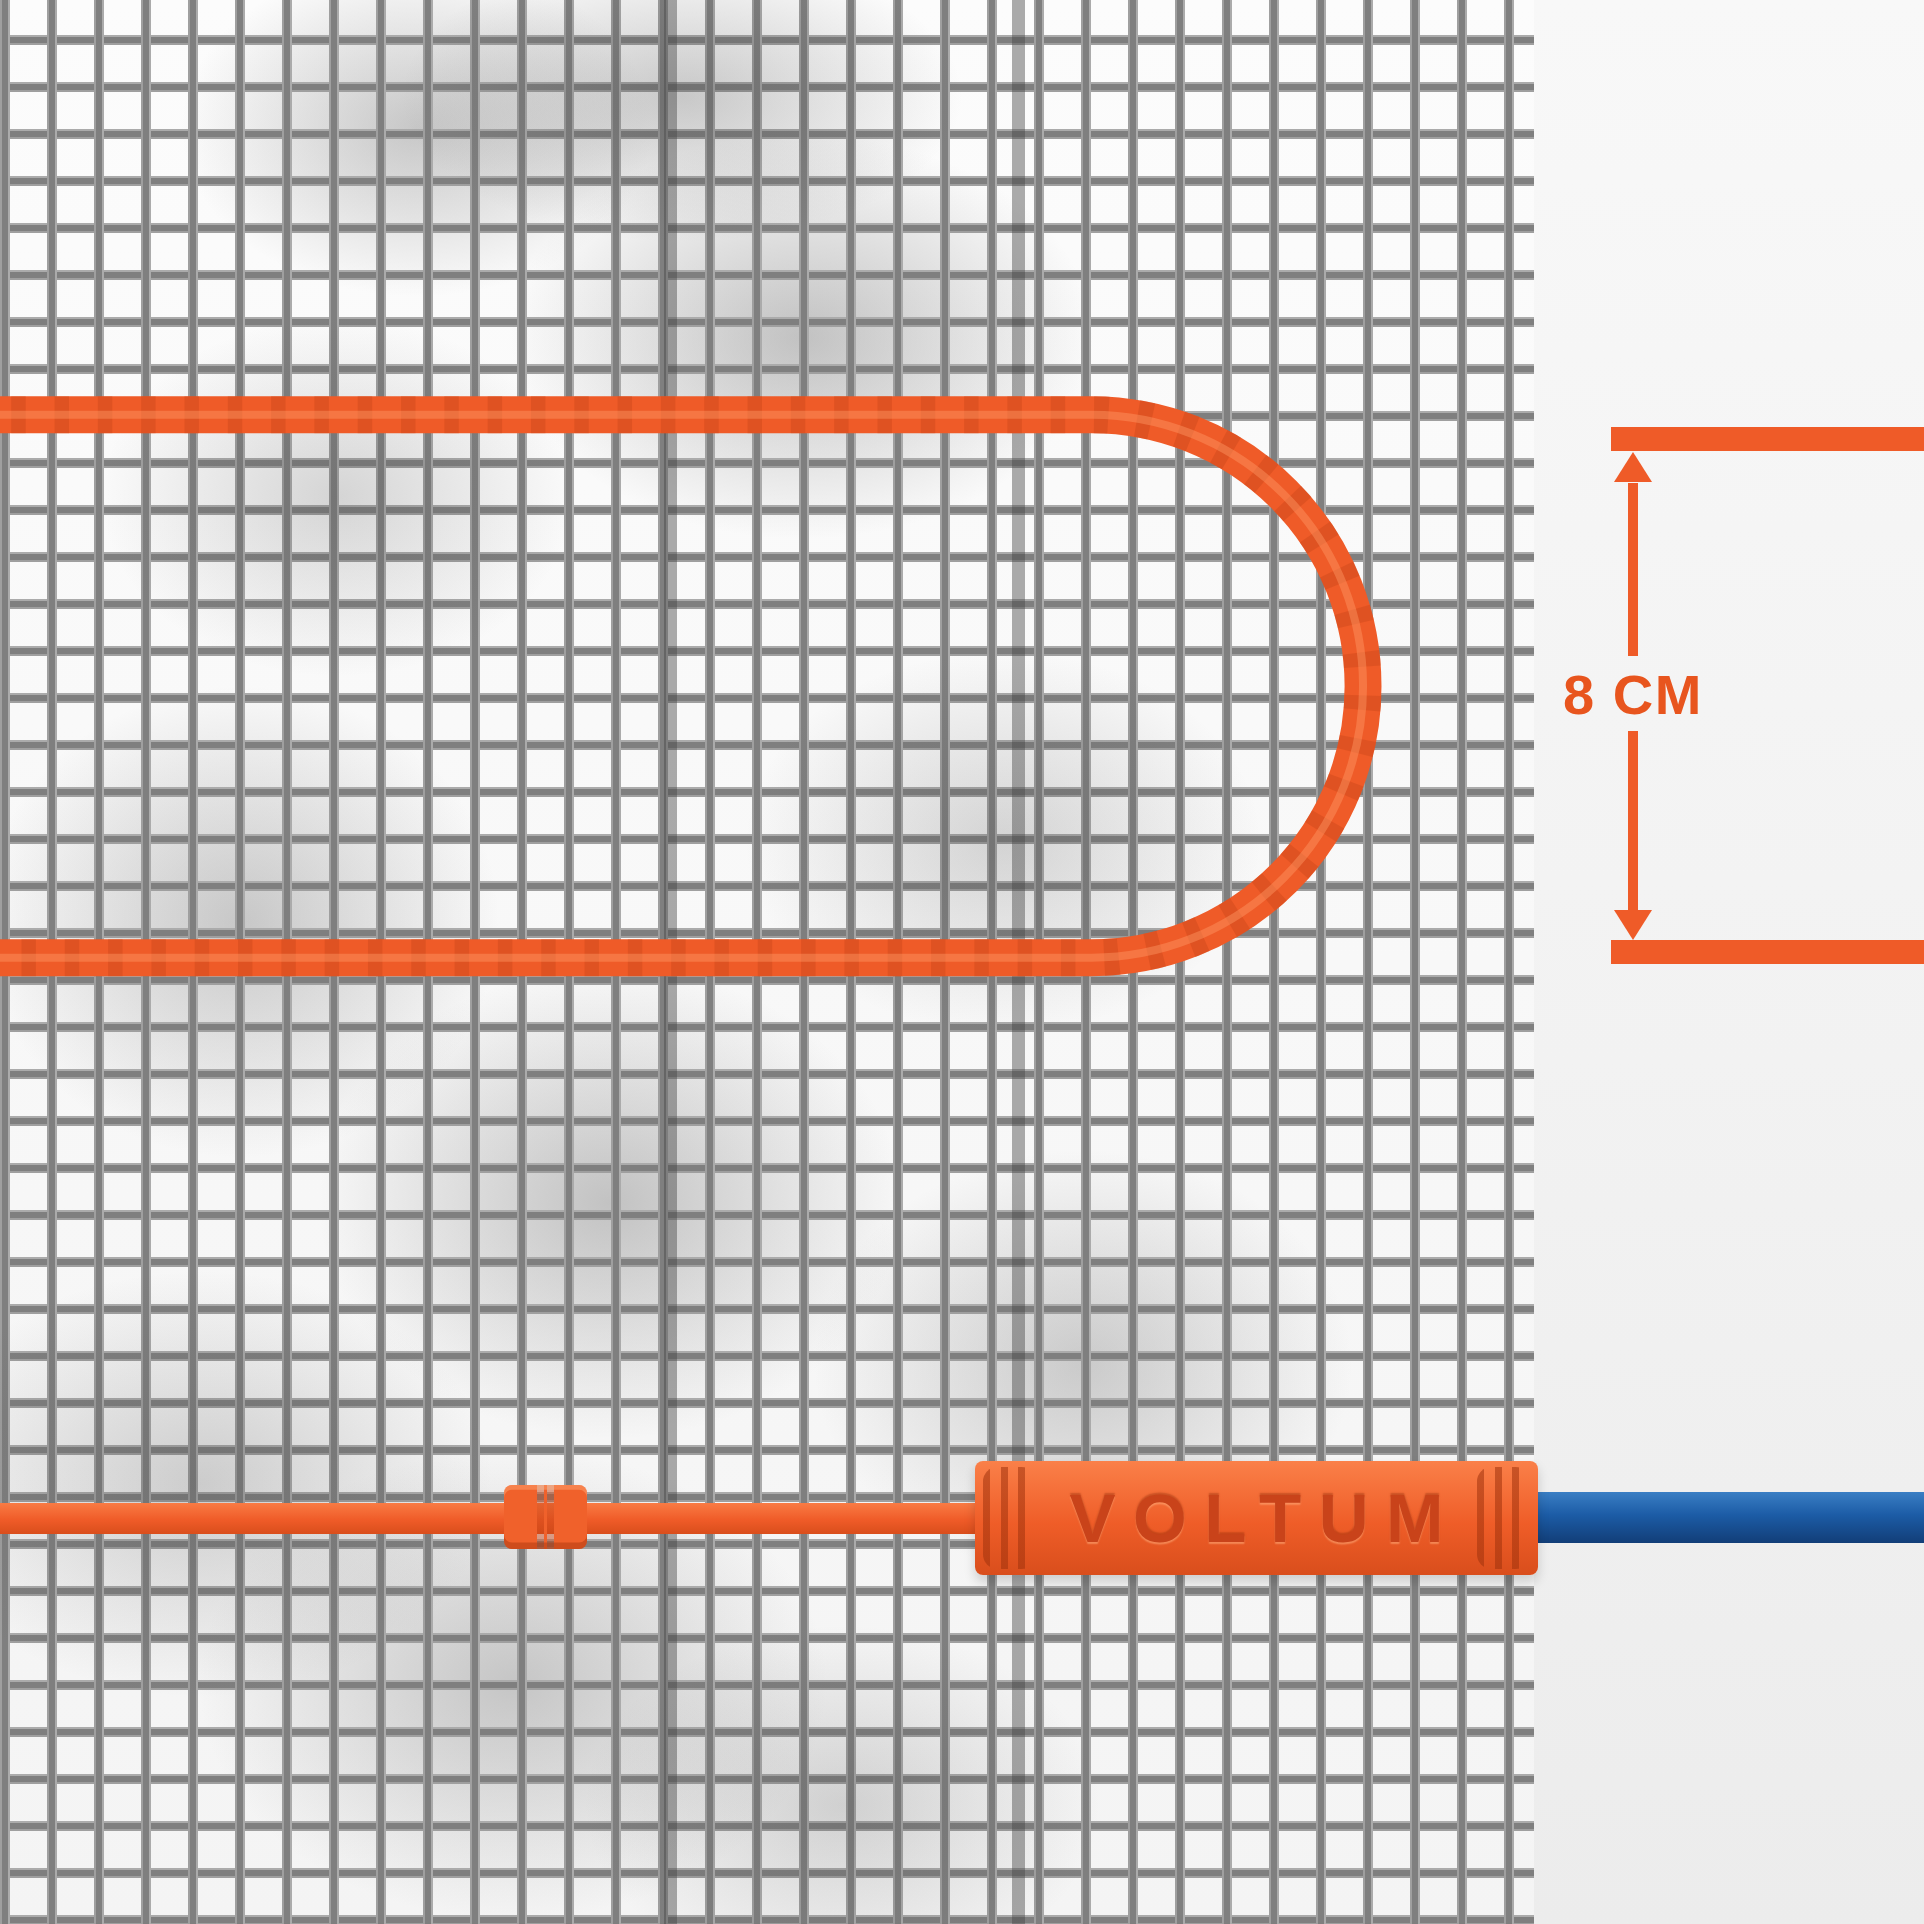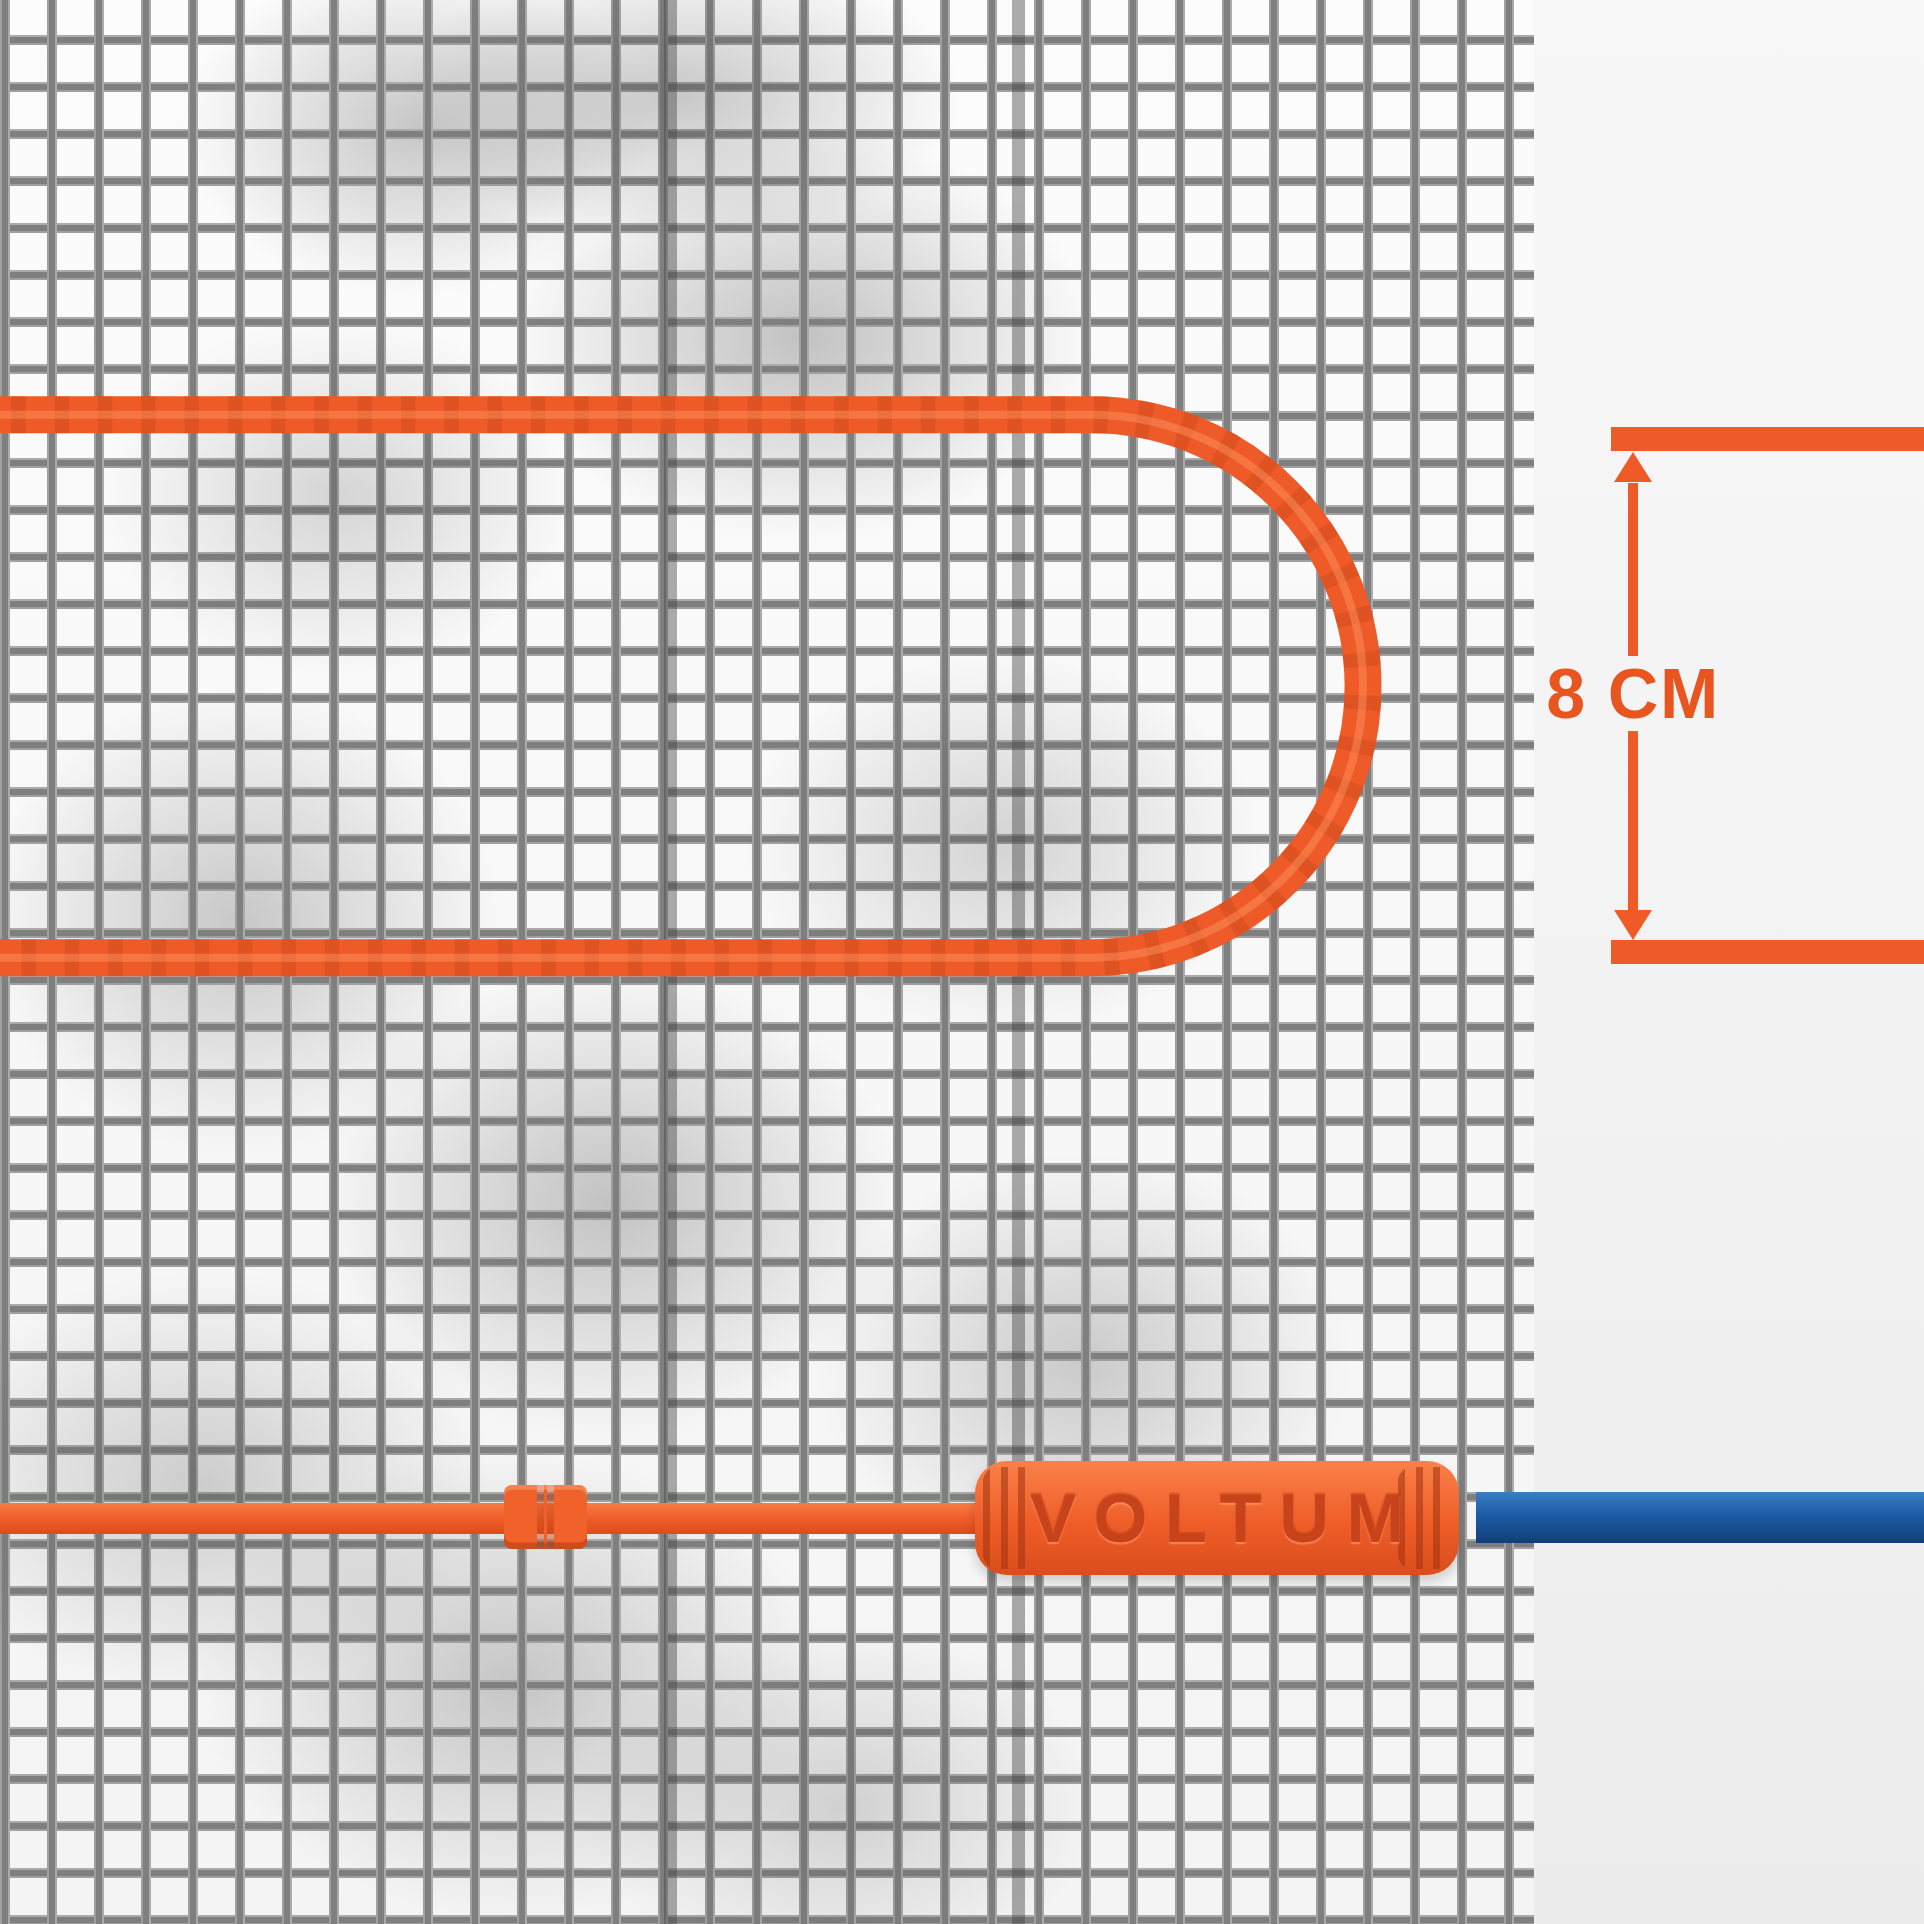--- a/index.html
+++ b/index.html
@@ -42,38 +42,38 @@
   .dim-bar.bottom{top:940px;}
   .dim-line{position:absolute;left:1628px;width:9.6px;background:#ef5b28;}
   .dim-line.upper{top:483px;height:173px;}
   .dim-line.lower{top:731px;height:180px;}
   .dim-arrow{position:absolute;left:1614px;width:0;height:0;border-left:19px solid transparent;border-right:19px solid transparent;}
   .dim-arrow.up{top:452px;border-bottom:30.5px solid #ef5b28;}
   .dim-arrow.down{top:910px;border-top:30.5px solid #ef5b28;}
   .dim-label{
     position:absolute;left:1545px;top:658px;width:176px;height:72px;
     display:flex;align-items:center;justify-content:center;
-    font-size:70px;font-weight:800;color:#e8551e;letter-spacing:1.6px;white-space:nowrap;text-align:center;
+    font-size:56px;font-weight:800;color:#e8551e;letter-spacing:1.6px;white-space:nowrap;text-align:center;
   }
   
   .cable-bottom-orange{
     position:absolute;left:0;top:1503px;width:1027px;height:30.5px;z-index:2;
     background:linear-gradient(180deg,#f97b44 0%,#ef5b28 55%,#d94e1c 100%);
   }
   .splice-clip{
     position:absolute;left:504px;top:1485px;width:83px;height:64px;z-index:3;border-radius:8px;
     background:linear-gradient(90deg,#f0612b 0 40%,#c9451676 40% 48%,#f0612b 48% 52%,#c9451676 52% 60%,#f0612b 60% 100%);
     box-shadow:inset 0 -6.4px 0 rgba(165,50,12,.45), inset 0 4.8px 0 rgba(255,170,120,.45);
   }
   .cable-blue{
     position:absolute;left:1476px;top:1492px;width:449px;height:51px;z-index:1;
     background:linear-gradient(180deg,#3a7ec4 0%,#1c5ca6 45%,#123e78 100%);
   }
   .connector{
-    position:absolute;left:975px;top:1461px;width:484px;height:114px;z-index:4;border-radius:32px;
+    position:absolute;left:975px;top:1461px;width:563px;height:114px;z-index:4;border-radius:8px;
     background:linear-gradient(180deg,#fa8049 0%,#ef5d28 55%,#d94e1c 100%);
     box-shadow:0 6.4px 11.2px rgba(0,0,0,.16);
   }
   .connector-ridges{position:absolute;top:6.4px;bottom:6.4px;width:53px;border-radius:14.4px;
     background:repeating-linear-gradient(90deg,rgba(160,50,12,.55) 0 7.2px,transparent 7.2px 17.6px);}
   .connector-ridges.left{left:8px;}
   .connector-ridges.right{right:8px;}
   .connector-label{
     position:absolute;inset:0;display:flex;align-items:center;justify-content:center;
     font-size:69px;font-weight:800;letter-spacing:17.6px;text-indent:17.6px;color:#c9431a;

